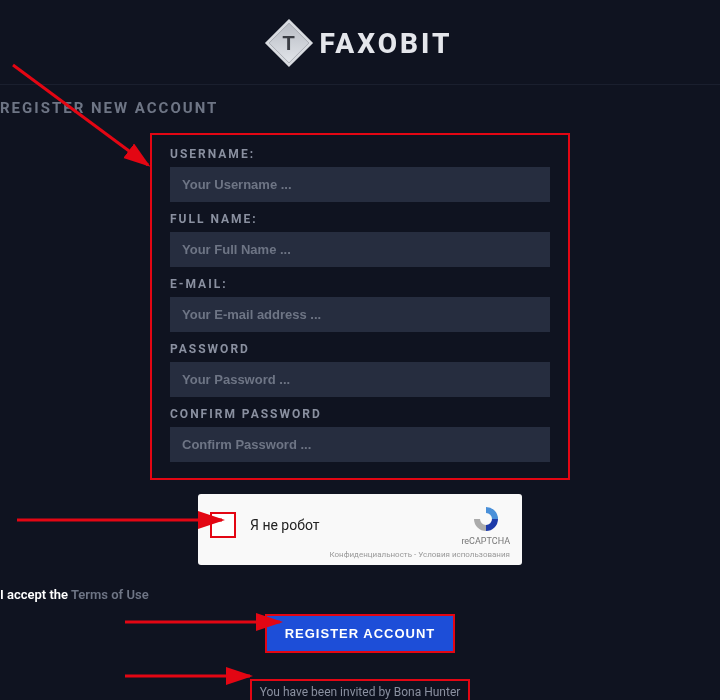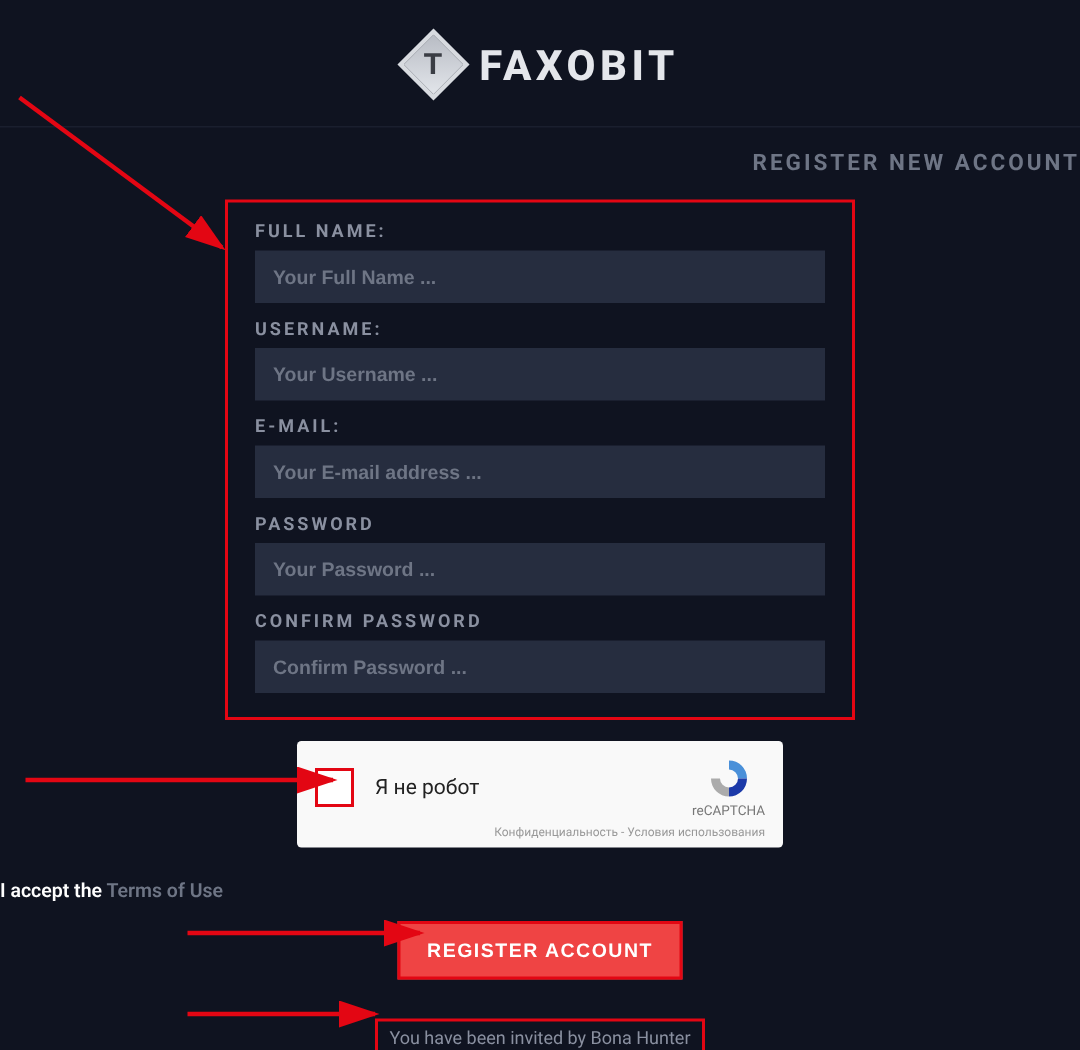--- a/index.html
+++ b/index.html
@@ -41,21 +41,21 @@
   }
   .logo-text {
     font-size: 28px;
     font-weight: 800;
     letter-spacing: 3px;
     color: #e4e6eb;
     text-align: center;
   }
   .hr { border-top:1px solid #1a1f2e; margin-top:20px; }
   .page-title {
-    text-align: right;
+    text-align: left;
     color: #6e7585;
     font-size: 15px;
     font-weight: 700;
     letter-spacing: 2px;
     margin-top: 14px;
   }
   .form-box {
     width: 420px;
     margin: 16px auto 0 auto;
     border: 2px solid #e30613;
@@ -114,21 +114,21 @@
   .accept-row {
     margin-top:22px;
     font-size:13px;
     font-weight:600;
   }
   .accept-row .accept-white { color:#fff; }
   .accept-row .accept-link { color:#6e7585; cursor:pointer; }
   .register-btn {
     display:block;
     margin:12px auto 12px auto;
-    background:#ef4444;
+    background:#1d4ed8;
     color:#fff;
     border:2px solid #e30613;
     padding:10px 18px;
     font-size:13px;
     font-weight:800;
     letter-spacing:1px;
     cursor:pointer;
   }
   .invited {
     text-align:center;
@@ -152,26 +152,26 @@
     <span class="logo-t">T</span>
   </span>
   <span class="logo-text">FAXOBIT</span>
 </div>
 <div class="hr"></div>
 
 <div class="page-title">REGISTER NEW ACCOUNT</div>
 
 <div class="form-box">
   <div class="field">
+    <label class="field-label">USERNAME:</label>
+    <input class="field-input" placeholder="Your Username ..." style="">
+  </div>
+  <div class="field">
     <label class="field-label">FULL NAME:</label>
     <input class="field-input" placeholder="Your Full Name ..." style="">
-  </div>
-  <div class="field">
-    <label class="field-label">USERNAME:</label>
-    <input class="field-input" placeholder="Your Username ..." style="">
   </div>
   <div class="field">
     <label class="field-label">E-MAIL:</label>
     <input class="field-input" placeholder="Your E-mail address ..." style="">
   </div>
   <div class="field">
     <label class="field-label">PASSWORD</label>
     <input type="password" class="field-input" placeholder="Your Password ..." style="">
   </div>
   <div class="field" style="margin-bottom:0">

